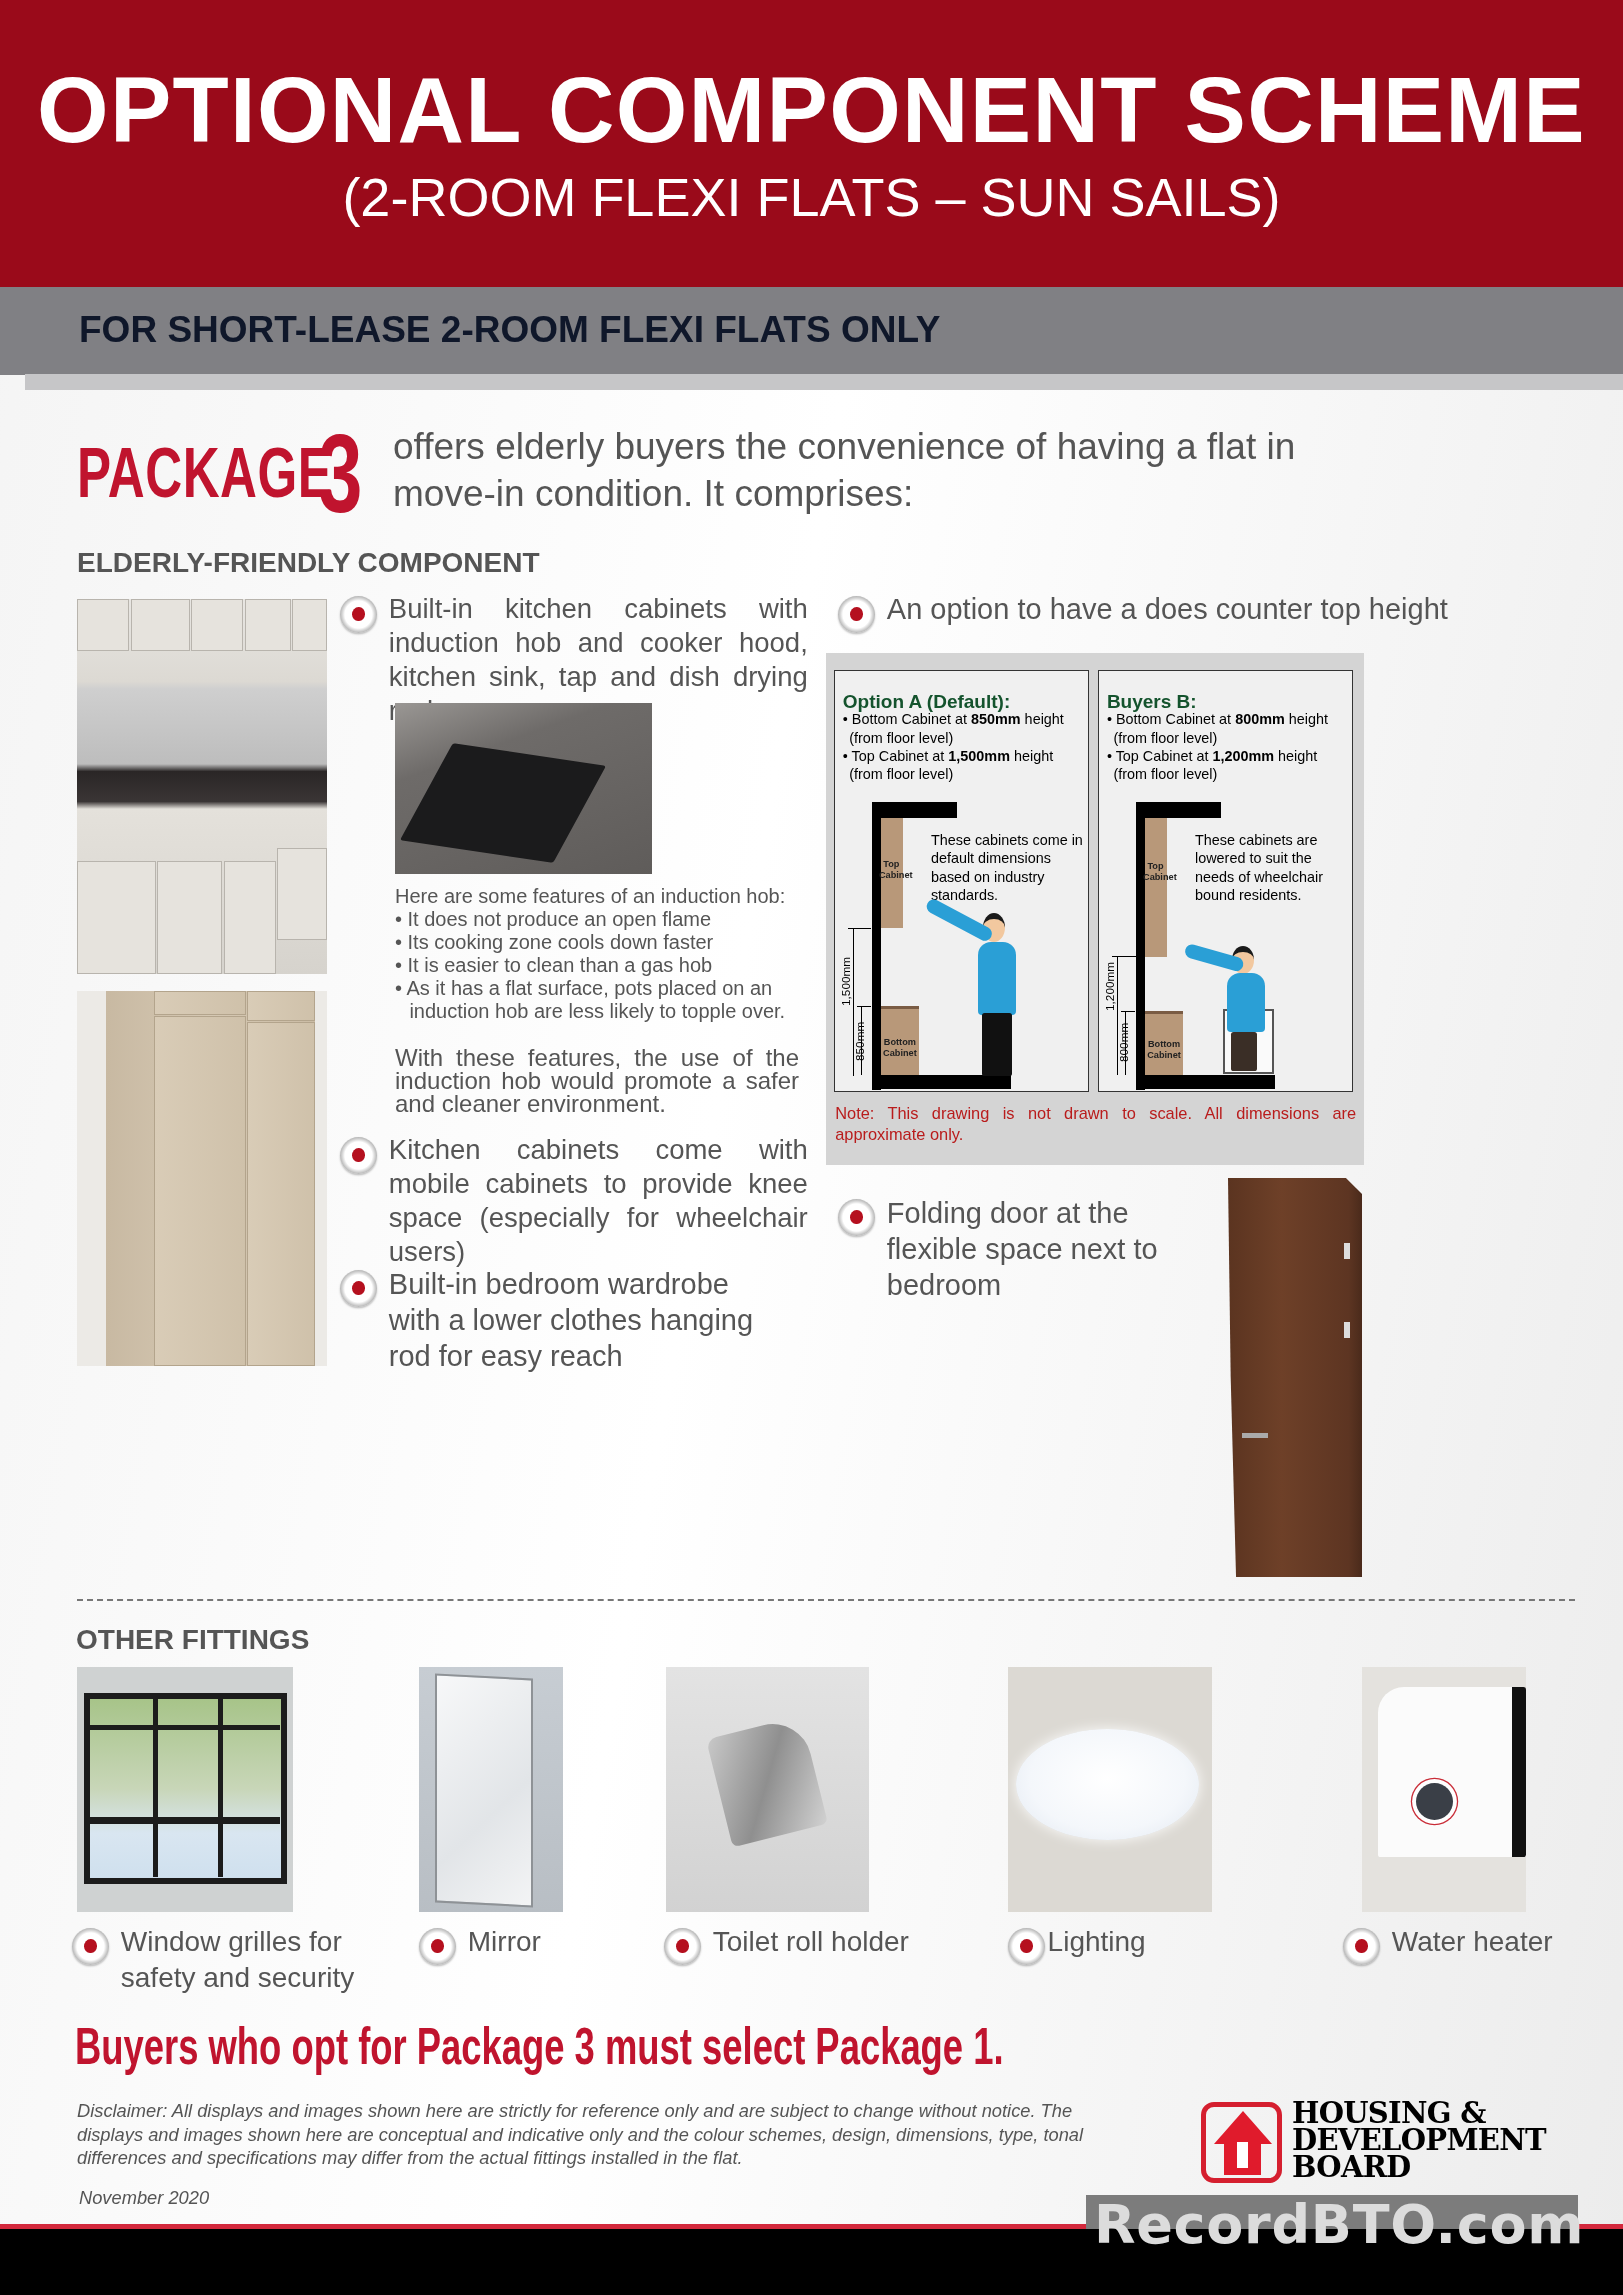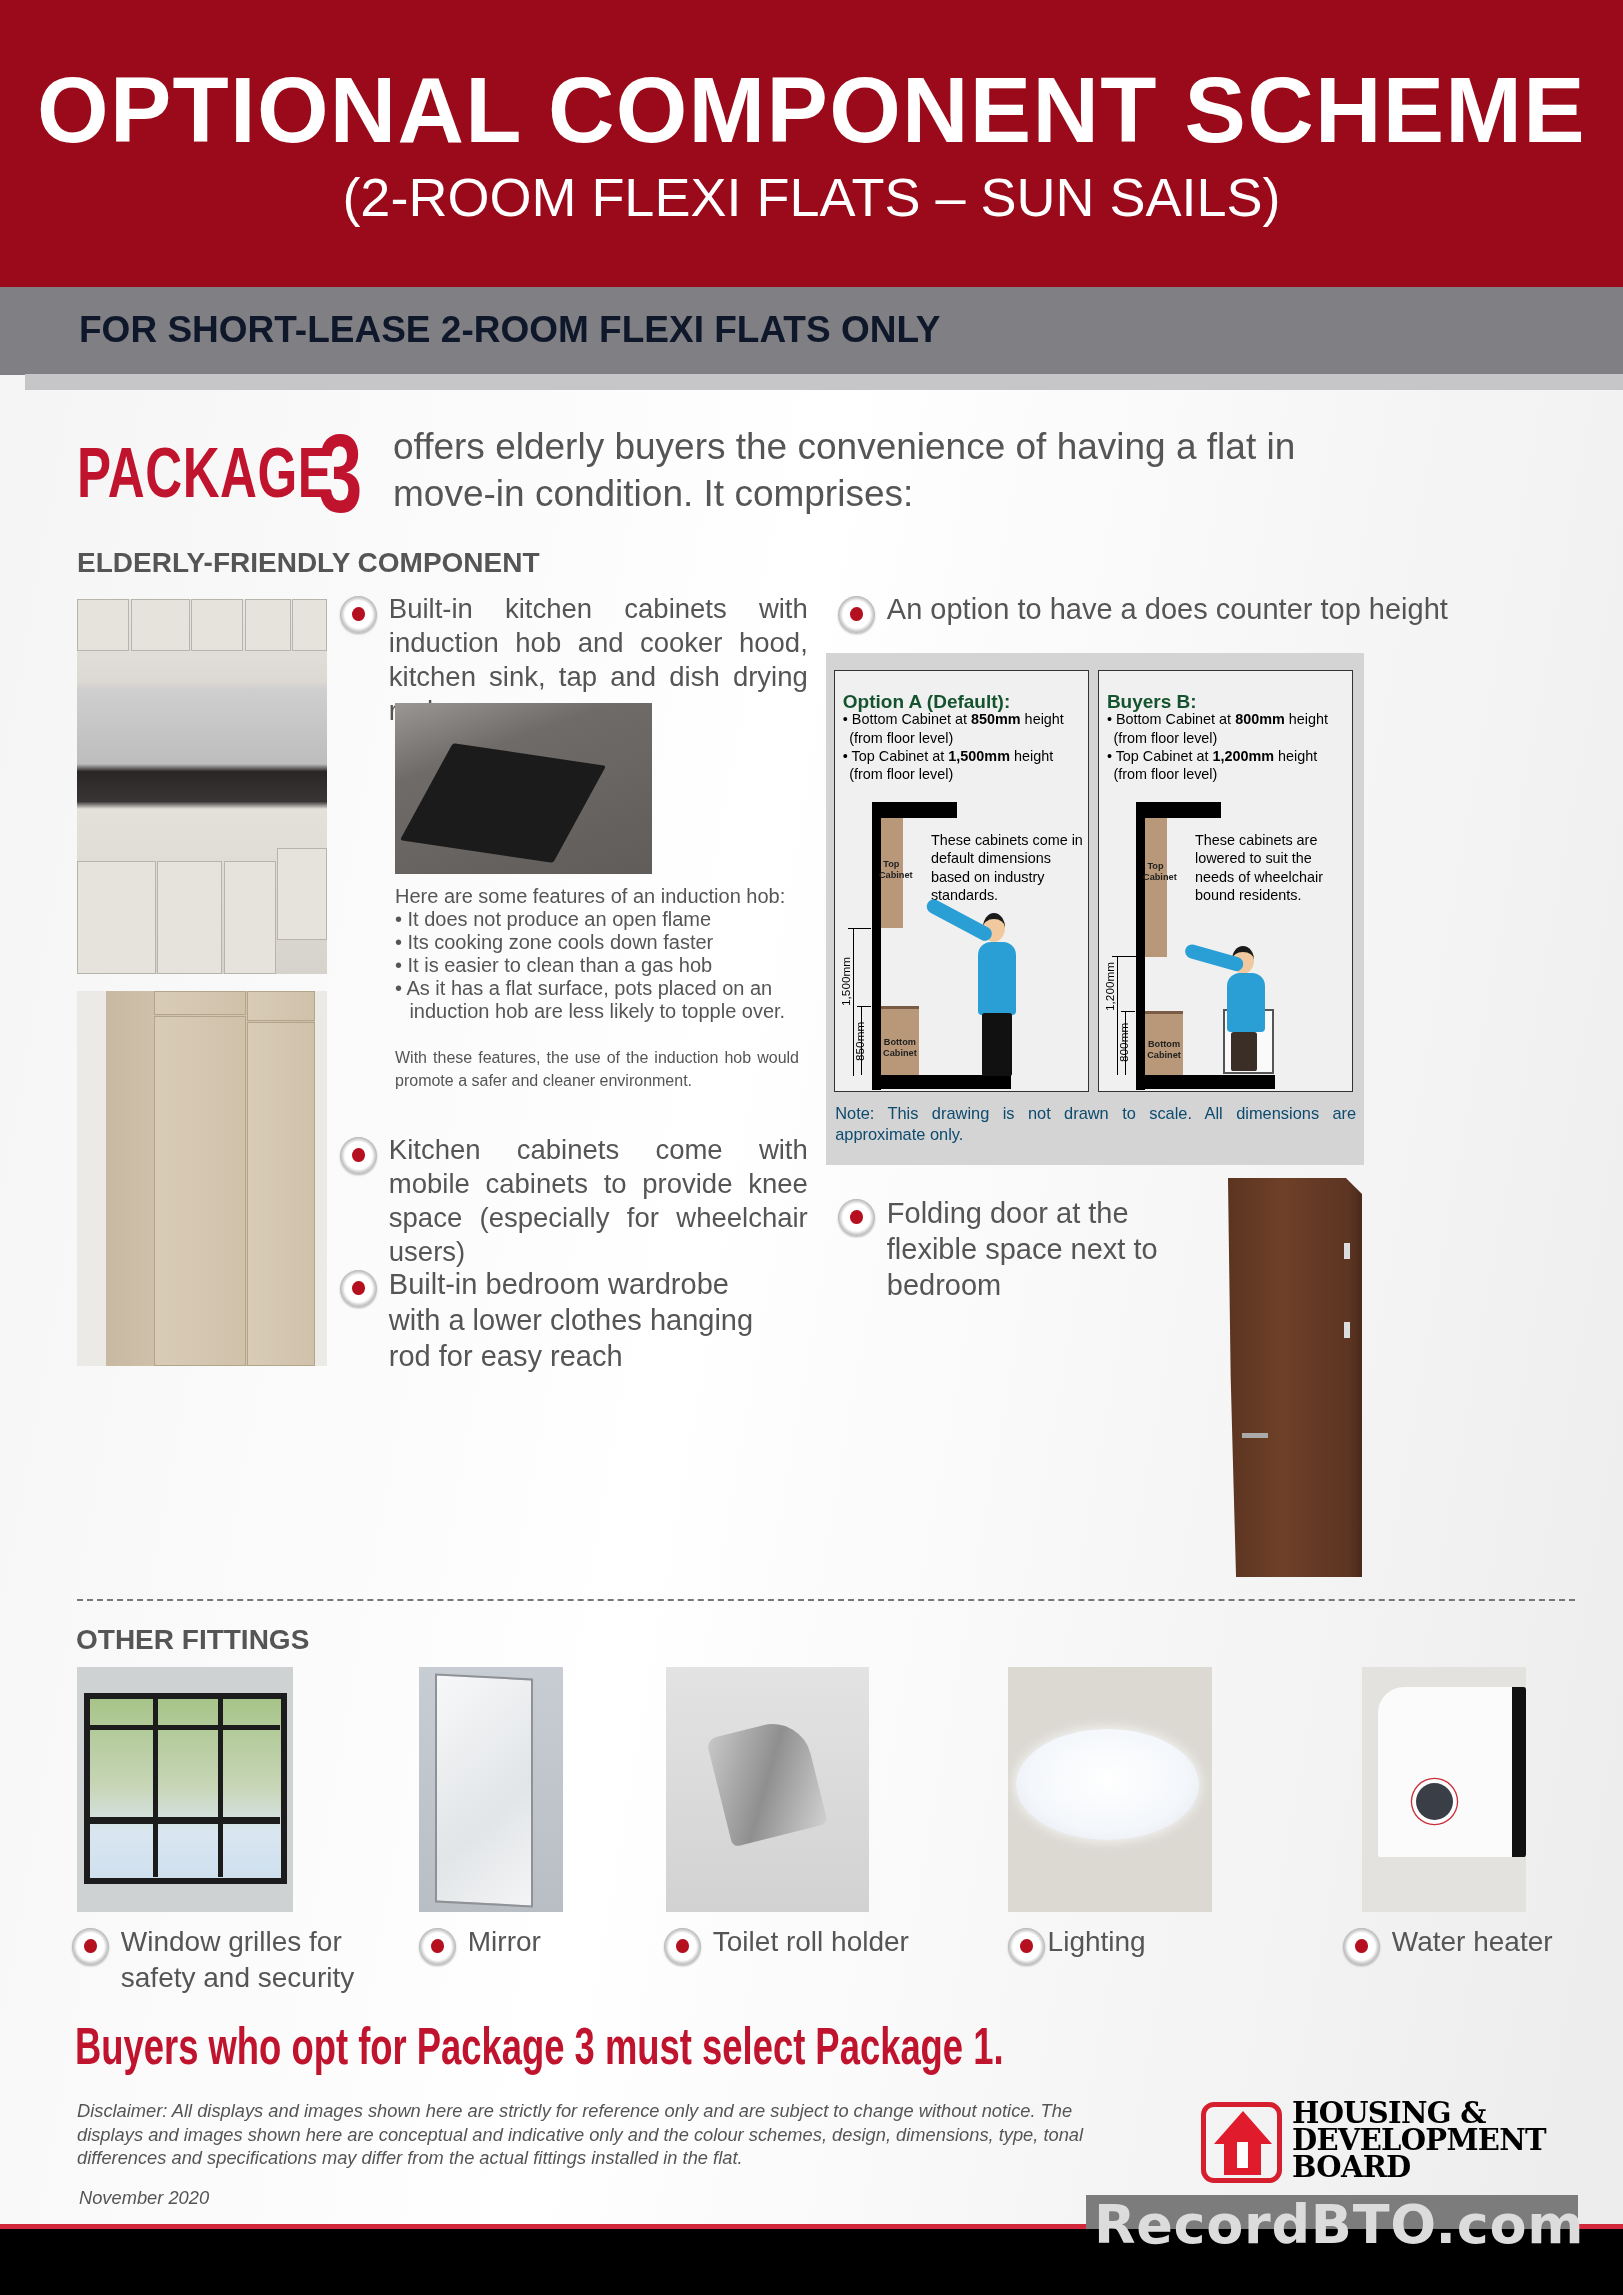--- a/index.html
+++ b/index.html
@@ -47,42 +47,42 @@
   }
   .dot::after {
     content:""; position:absolute; left:11.8px; top:11px; width:13px; height:14.4px;
     border-radius:55% 50% 50% 50%; background:#b5101f;
   }
   .btext { color:#555; font-size:27.5px; line-height:34px; }
   .just { text-align:justify; text-align-last:left; }
 
   .features-text { left:395px; top:885px; width:404px; color:#555; font-size:20px; line-height:23px; }
   .features-text .li { padding-left:14.4px; text-indent:-14.4px; }
-  .features-summary { left:395px; top:1046px; width:404px; color:#555; font-size:16px; line-height:23px; text-align:justify; }
+  .features-summary { left:395px; top:1046px; width:404px; color:#555; font-size:24px; line-height:23px; text-align:justify; }
 
   
   .diag-box { left:826px; top:653px; width:538px; height:512px; background:#d4d4d4; }
   .diag-panel { position:absolute; top:17px; width:255px; height:422px; background:#f0f0f0; border:1.3px solid #333; }
   .diag-panel .ptitle { position:absolute; left:7.9px; top:19.6px; font-size:19px; font-weight:bold; color:#14532d; }
   .diag-panel .pline { position:absolute; left:7.9px; font-size:14.4px; color:#000; line-height:18.3px; }
   .diag-panel .pline b { font-weight:bold; }
   .wall { position:absolute; background:#000; }
   .cab-top { position:absolute; background:#b89879; }
   .cab-bot { position:absolute; background:#b89879; border-top:3.9px solid #7a5c44; }
   .cab-label { position:absolute; font-size:9.2px; font-weight:bold; color:#222; text-align:center; line-height:10.5px; }
   .diag-caption { position:absolute; font-size:14.4px; color:#000; line-height:18.3px; }
   .dim-line { position:absolute; border-left:1.3px solid #000; }
   .dim-tick { position:absolute; height:1.3px; background:#000; }
   .dim-label { position:absolute; font-size:11.8px; color:#000; transform:rotate(-90deg); transform-origin:left top; white-space:nowrap; }
   .person-head { position:absolute; border-radius:50%; background:#f2c89f; border-top:6.5px solid #1a1a1a; }
   .person-body { position:absolute; background:#2a9fd6; border-radius:13px 13px 3.9px 3.9px; }
   .person-arm { position:absolute; height:14.4px; background:#2a9fd6; border-radius:7.2px; transform-origin:right center; }
   .person-legs { position:absolute; background:#111; border-radius:2.6px; }
   .chair { position:absolute; border:2.6px solid #555; background:#fafafa; }
-  .diag-note { position:absolute; left:9.2px; top:450px; width:521px; font-size:16.4px; color:#0c4a6e; line-height:21px; text-align:justify; text-align-last:left; }
+  .diag-note { position:absolute; left:9.2px; top:450px; width:521px; font-size:16.4px; color:#b91c1c; line-height:21px; text-align:justify; text-align-last:left; }
 
   .door-photo { left:1228px; top:1178px; width:134px; height:399px; background:linear-gradient(90deg,#5b3420,#6e4028 40%,#5d3522 90%,#4a2a1b); clip-path:polygon(0 0, 88% 0, 100% 4%, 100% 100%, 6% 100%, 2% 50%); }
   .door-photo .handle { position:absolute; left:14.4px; top:255px; width:26px; height:5.2px; background:#aaa; }
   .door-photo .hinge { position:absolute; right:11.8px; width:6.5px; height:15.7px; background:#ddd; }
 
   
   .dash-line { left:77px; top:1599px; width:1498px; height:0; border-top:2.6px dashed #777; }
 
   
   .of-photo { top:1667px; height:245px; }

